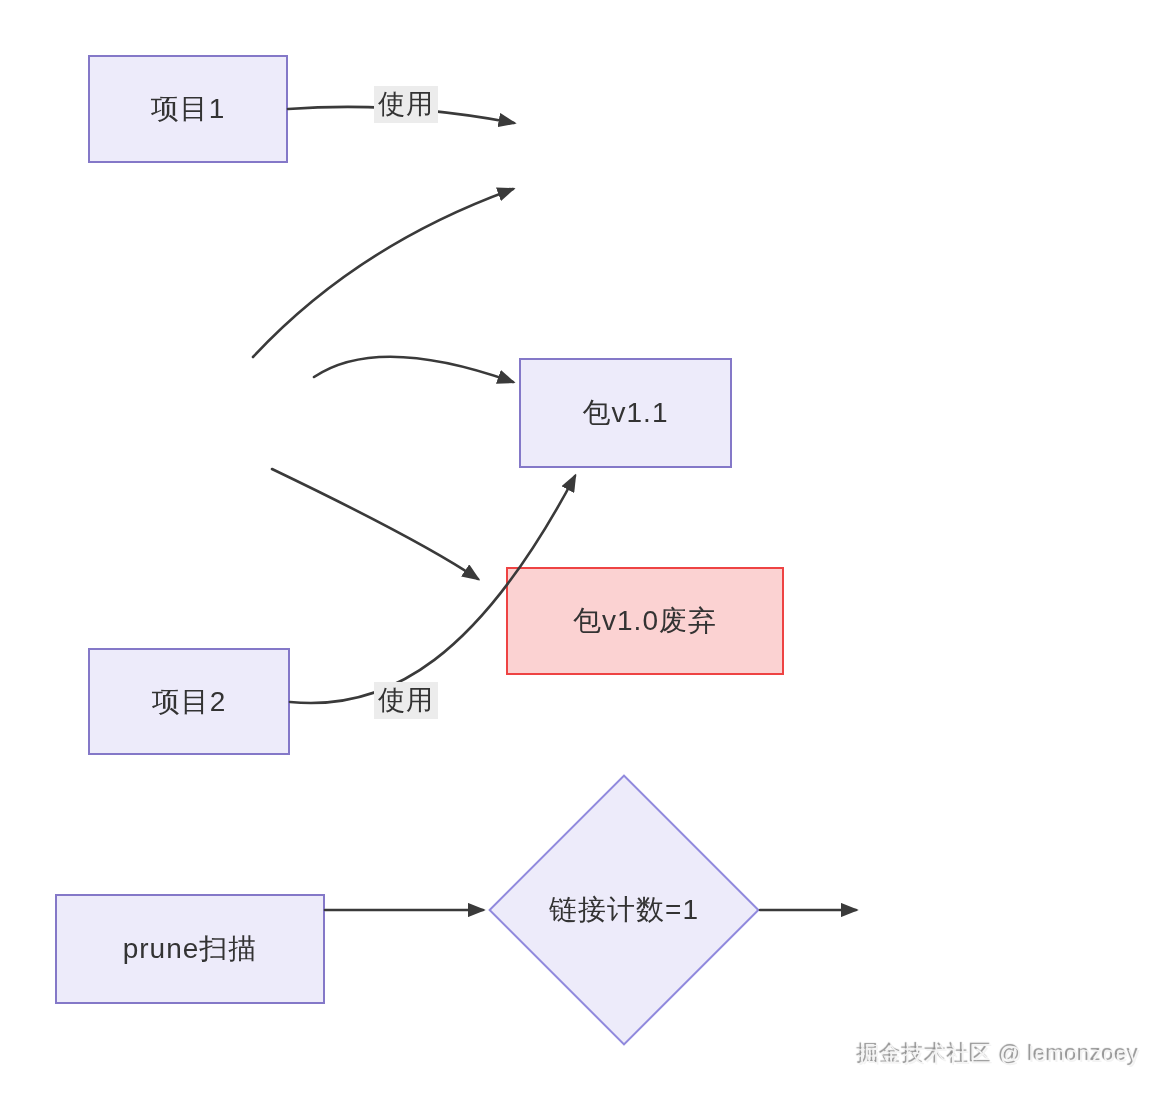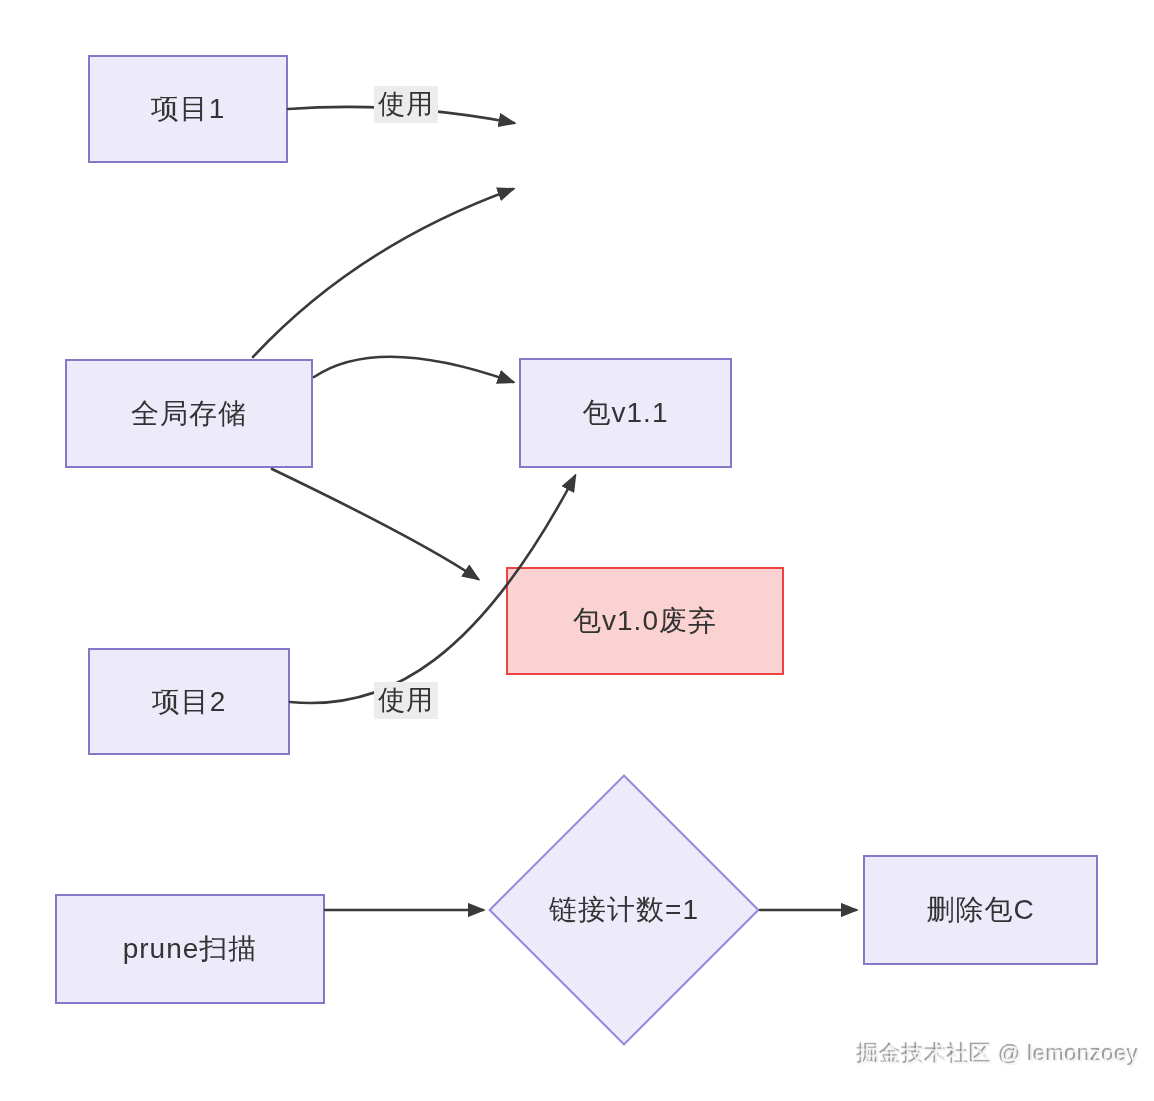--- a/index.html
+++ b/index.html
@@ -71,34 +71,32 @@
   .l-use2{left:374px;top:682px;}
 </style>
 </head>
 <body>
 
 <div class="canvas">
 
   <div class="node n-project1">项目1</div>
 
 
-  <div class="node n-global-store">全局存储</div>
 
   <div class="node n-pkg-v11">包v1.1</div>
 
   <div class="node danger n-deprecated">包v1.0废弃</div>
 
   <div class="node n-project2">项目2</div>
 
   <div class="node n-prune">prune扫描</div>
 
   <div class="diamond-shape"></div>
   <div class="diamond-label">链接计数=1</div>
 
-  <div class="node n-delete">删除包C</div>
 
   <svg class="edges" width="1154" height="1101" viewBox="0 0 1154 1101">
     <defs>
       <marker id="arrowhead" viewBox="0 0 10 8" refX="8.5" refY="4" markerWidth="7" markerHeight="5.6" orient="auto">
         <path d="M0,0 L10,4 L0,8 Z" fill="#3a3a3a"></path>
       </marker>
     </defs>
     <g stroke="#3a3a3a" stroke-width="2.6" fill="none" stroke-linecap="round">
       <path d="M 288 109 Q 400 101 514 123" marker-end="url(#arrowhead)"></path>
       <path d="M 253 357 C 320 285 405 228 513 189" marker-end="url(#arrowhead)"></path>

